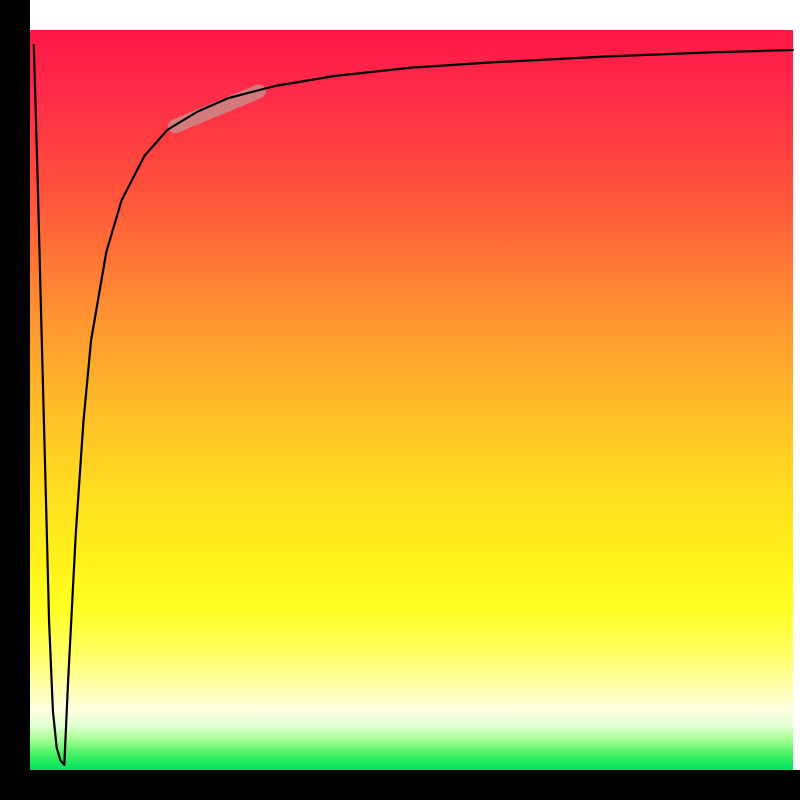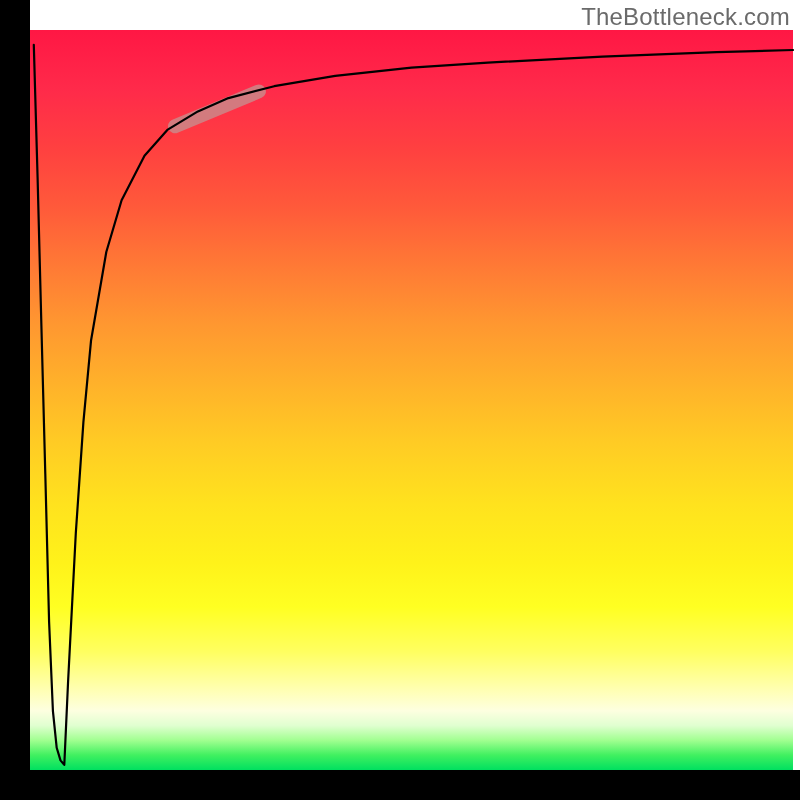--- a/index.html
+++ b/index.html
@@ -108,14 +108,13 @@
   <div class="right-strip"></div>
   <div class="plot-area"></div>
   <div class="axis-left"></div>
   <div class="axis-bottom"></div>
 
   <svg class="curve" viewBox="0 0 763 740">
     <path id="highlight-path" class="highlight" d="M 145.0 96.2 L 228.9 61.4"></path>
     <path id="curve-path" class="curve-path" d="M3.8 14.8 L7.6 148.0 L11.4 296.0 L15.3 444.0 L19.1 592.0 L22.9 680.8 L26.7 717.8 L30.5 730.4 L34.3 734.8 L34.3 734.8 L38.1 651.2 L45.8 503.2 L53.4 392.2 L61.0 310.8 L76.3 222.0 L91.6 170.2 L114.5 125.8 L137.3 99.9 L167.9 81.4 L198.4 68.1 L244.2 56.2 L305.2 45.9 L381.5 37.7 L457.8 32.6 L572.3 26.6 L686.7 22.2 L763.0 20.0 "></path>
   </svg>
 
-  <div class="watermark">TheBottleneck.com</div>
 </div>
 
 </body></html>

